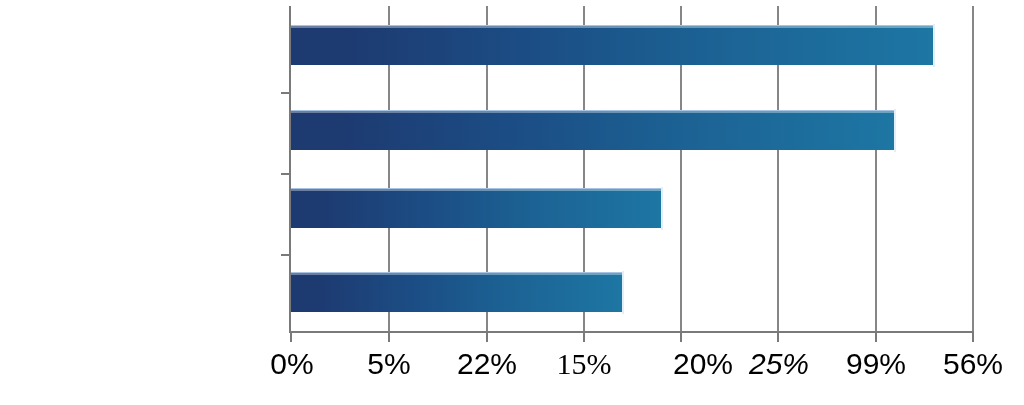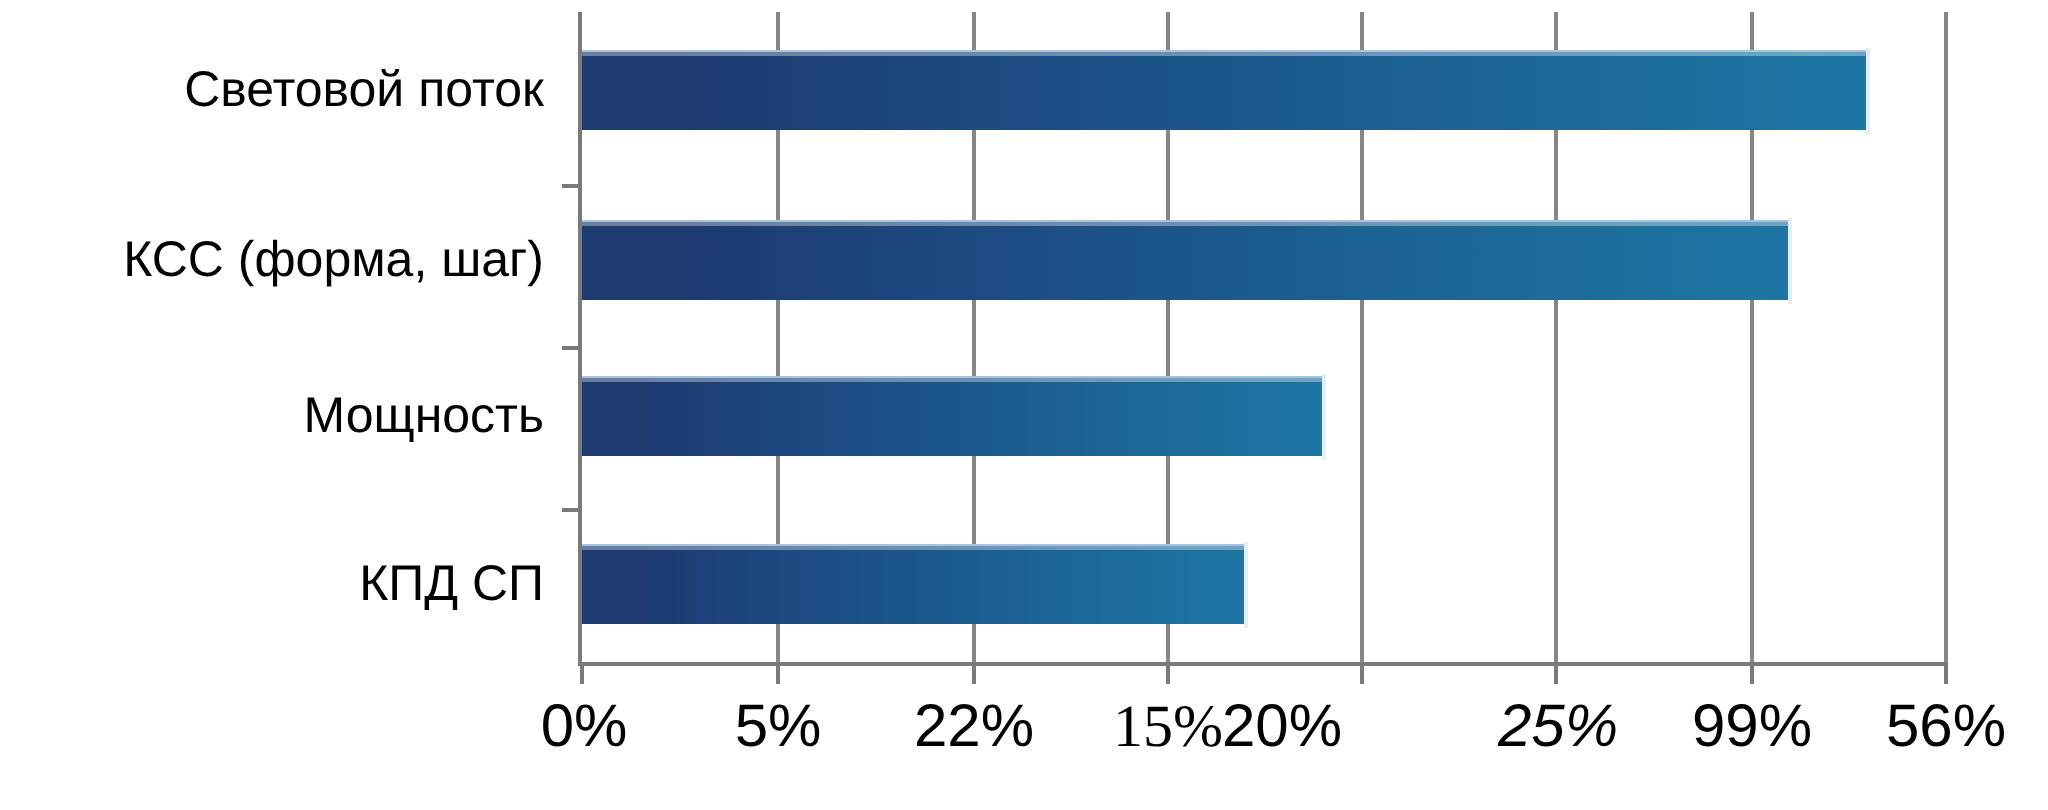--- a/index.html
+++ b/index.html
@@ -125,26 +125,20 @@
     line-height: 38px;
     color: #000000;
     white-space: nowrap;
   }
 </style>
 </head>
 <body>
 
 <div id="chart-root">
 
-  <div class="cat-labels">
-    <div class="cat-label" style="top:31px;">Световой поток</div>
-    <div class="cat-label" style="top:116px;">КСС (форма, шаг)</div>
-    <div class="cat-label" style="top:194px;">Мощность</div>
-    <div class="cat-label" style="top:278px;">КПД СП</div>
-  </div>
 
   <div class="plot">
 
     <div class="axis-vline y-axis"></div>
 
     <div class="axis-vline" style="left:97px;"></div>
     <div class="axis-vline" style="left:195px;"></div>
     <div class="axis-vline" style="left:292px;"></div>
     <div class="axis-vline" style="left:389px;"></div>
     <div class="axis-vline" style="left:486px;"></div>
@@ -170,19 +164,19 @@
     <div class="x-tick" style="left:486px;"></div>
     <div class="x-tick" style="left:584px;"></div>
     <div class="x-tick" style="left:681px;"></div>
   </div>
 
   <div class="x-labels">
     <div class="x-label" style="left:292px;">0%</div>
     <div class="x-label" style="left:389px;">5%</div>
     <div class="x-label" style="left:487px;">22%</div>
     <div class="x-label" style="left:584px;font-family:Liberation Serif, serif;">15%</div>
-    <div class="x-label" style="left:641px;">20%</div>
+    <div class="x-label" style="left:703px;">20%</div>
     <div class="x-label" style="left:779px;font-style:italic;">25%</div>
     <div class="x-label" style="left:876px;">99%</div>
     <div class="x-label" style="left:973px;">56%</div>
   </div>
 
 </div>
 
 </body></html>

